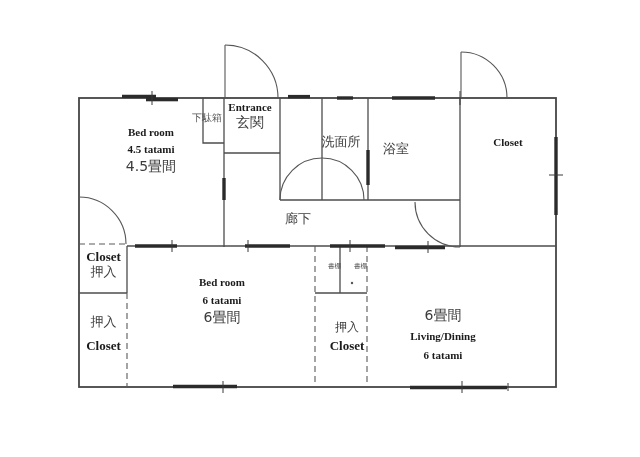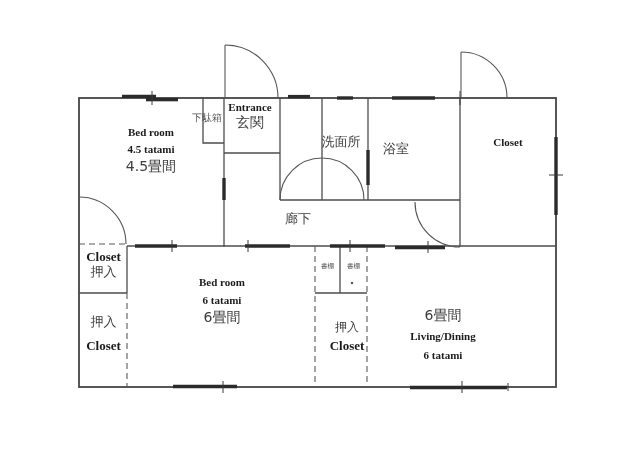--- a/index.html
+++ b/index.html
@@ -10,21 +10,21 @@
   .stage svg{position:absolute;left:0;top:0;}
   .lbl{position:absolute;text-align:center;}
   .lbl span{display:block;}
   .en{font-family:Liberation Serif, serif;font-weight:700;font-size:11px;color:#1b1b1b;line-height:1.2;}
   .en.sm{font-size:13px;}
   .jp{font-family:"DejaVu Sans",sans-serif;font-weight:400;color:#3c3c3c;line-height:1.15;}
   .jp14{font-size:14px;}
   .jp13{font-size:13px;}
   .jp12{font-size:12px;}
   .jp7{font-size:10px;color:#555;}
-  .jp65{font-size:6.5px;color:#4a4a4a;letter-spacing:0px;}
+  .jp65{font-size:6.5px;color:#4a4a4a;letter-spacing:0px;text-align:right;}
   .mt2{margin-top:2px;}.mt3{margin-top:3px;}.mt4{margin-top:4px;}
   .mt5{margin-top:5px;}.mt6{margin-top:6px;}.mt7{margin-top:7px;}.mt8{margin-top:8px;}
 </style>
 </head>
 <body>
 
 <div class="stage">
 
   <svg width="640" height="457" viewBox="0 0 640 457">
 

